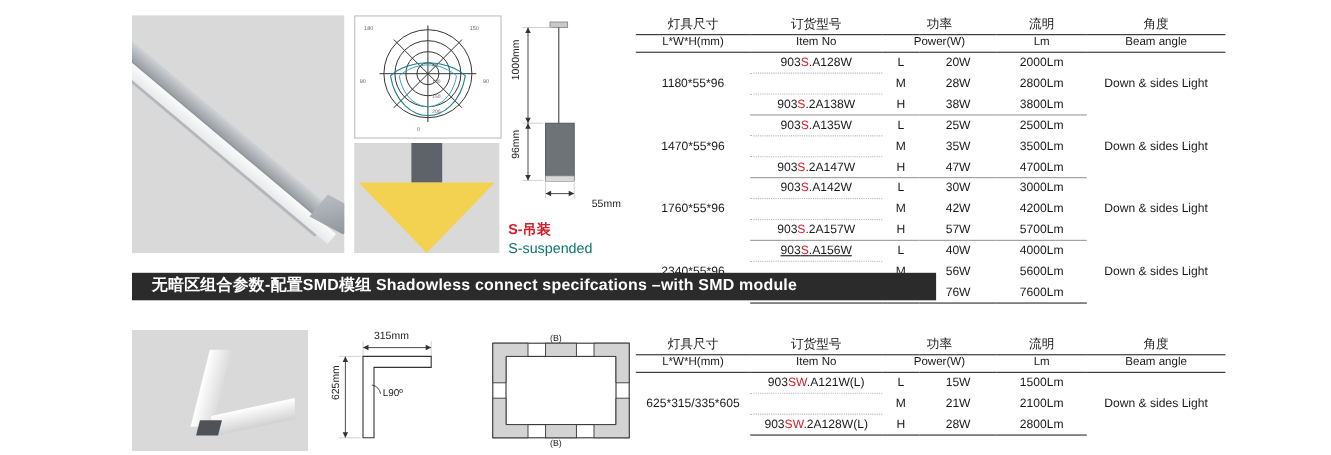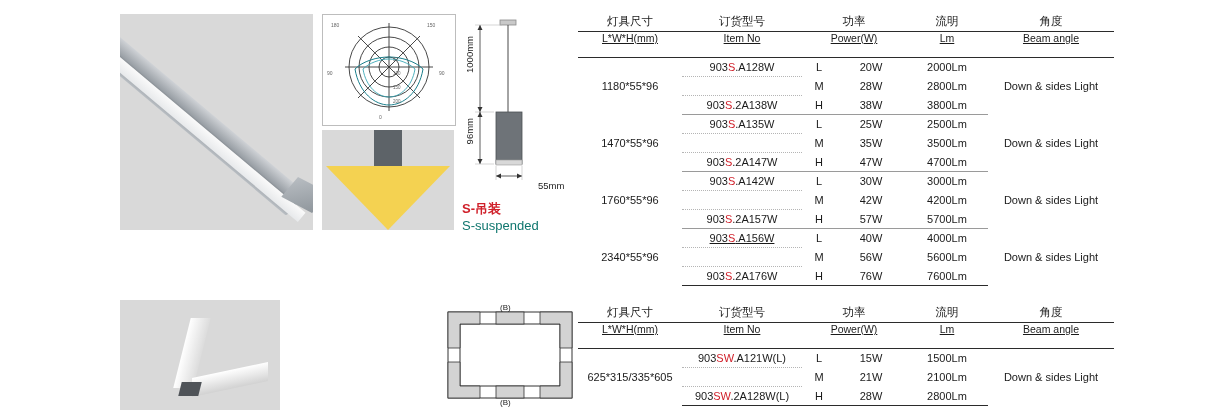--- a/index.html
+++ b/index.html
@@ -33,22 +33,21 @@
     vertical-align: middle;
     font-weight: normal;
   }
   .spec-table .hdr-main th {
     font-weight: normal;
     font-size: 11.5px;
     padding-bottom: 2px;
   }
   .spec-table .hdr-sub td {
     font-size: 10.5px;
-    padding-bottom: 13px;
-    text-decoration: underline;
+    padding-bottom: 3px;
   }
   .rule-bot td, .rule-bot th { border-bottom: 1.3px solid #2b2b2b; }
   .rule-thin td { border-bottom: 1px solid #9a9a9a; }
 
   .col-size   { width: 104px; text-align: center; }
   .col-item   { width: 120px; text-align: center; }
   .col-lvl    { width: 34px;  text-align: center; }
   .col-power  { width: 70px;  text-align: center; }
   .col-lm     { width: 82px;  text-align: center; }
   .col-beam   { width: 126px; text-align: center; }
@@ -451,27 +450,51 @@
         <tr class="rule-bot">
           <td class="cell"><span>903</span><span class="red">S</span><span>.2A176W</span></td>
           <td class="cell">H</td>
           <td class="cell">76W</td>
           <td class="cell">7600Lm</td>
         </tr>
       </tbody>
     </table>
   </div>
 
+  <div class="banner">无暗区组合参数-配置SMD模组 Shadowless connect specifcations –with SMD module</div>
 
   <div class="photo2">
     <div class="corner-v"></div>
     <div class="corner-h"></div>
     <div class="corner-dark"></div>
   </div>
 
+  <div class="ldraw">
+    <svg width="130" height="110" viewBox="0 0 130 110">
+
+      <line x1="30" y1="16" x2="92" y2="16" class="dim-arrow"></line>
+      <path d="M30 16 l5 -2.5 v5 z" fill="#333"></path>
+      <path d="M92 16 l-5 -2.5 v5 z" fill="#333"></path>
+      <line x1="30" y1="10" x2="30" y2="24" stroke="#bbb" stroke-width="0.6"></line>
+      <line x1="92" y1="10" x2="92" y2="24" stroke="#bbb" stroke-width="0.6"></line>
+
+      <line x1="14" y1="24" x2="14" y2="98" class="dim-arrow"></line>
+      <path d="M14 24 l-2.5 5 h5 z" fill="#333"></path>
+      <path d="M14 98 l-2.5 -5 h5 z" fill="#333"></path>
+      <line x1="8" y1="24" x2="28" y2="24" stroke="#bbb" stroke-width="0.6"></line>
+      <line x1="8" y1="98" x2="28" y2="98" stroke="#bbb" stroke-width="0.6"></line>
+
+      <path d="M30 24 H92 V34 H40 V98 H30 Z" fill="#ffffff" stroke="#333" stroke-width="1"></path>
+
+      <path d="M46 58 a10 10 0 0 0 -8 -8" fill="none" stroke="#333" stroke-width="0.8"></path>
+    </svg>
+    <span class="htxt" style="left:40px; top:0px;">315mm</span>
+    <span class="vtxt" style="left:0px; top:32px;">625mm</span>
+    <span class="htxt" style="left:48px; top:52px; font-size:9px;">L90º</span>
+  </div>
 
   <div class="rectdraw">
     <svg width="140" height="110" viewBox="0 0 140 110">
       <rect x="8" y="12" width="124" height="86" fill="#ffffff" stroke="#333" stroke-width="1"></rect>
       <rect x="20" y="24" width="100" height="62" fill="#ffffff" stroke="#333" stroke-width="1"></rect>
 
       <path d="M8 12 H40 V24 H20 V48 H8 Z" fill="#d3d3d3" stroke="#333" stroke-width="0.8"></path>
       <path d="M132 12 H100 V24 H120 V48 H132 Z" fill="#d3d3d3" stroke="#333" stroke-width="0.8"></path>
       <path d="M8 98 H40 V86 H20 V62 H8 Z" fill="#d3d3d3" stroke="#333" stroke-width="0.8"></path>
       <path d="M132 98 H100 V86 H120 V62 H132 Z" fill="#d3d3d3" stroke="#333" stroke-width="0.8"></path>

